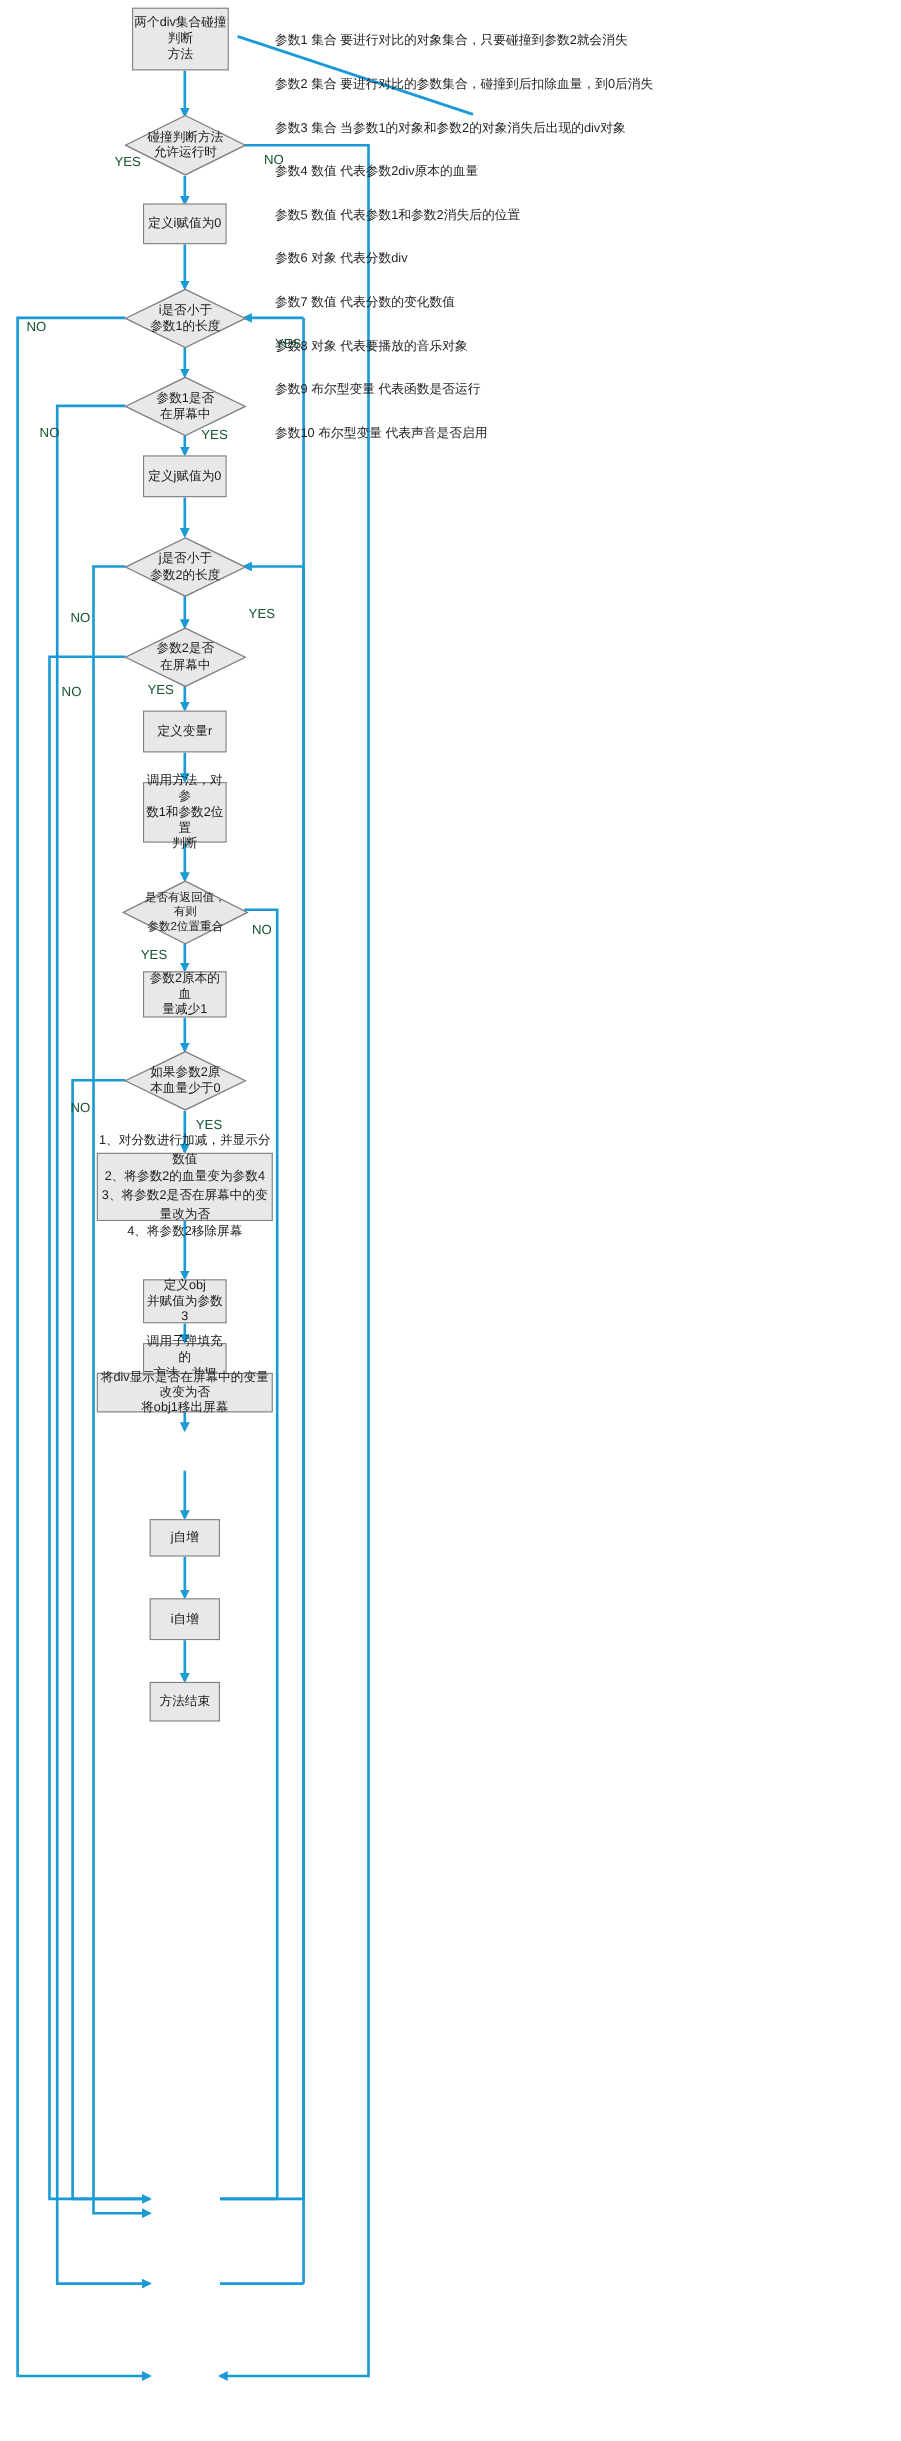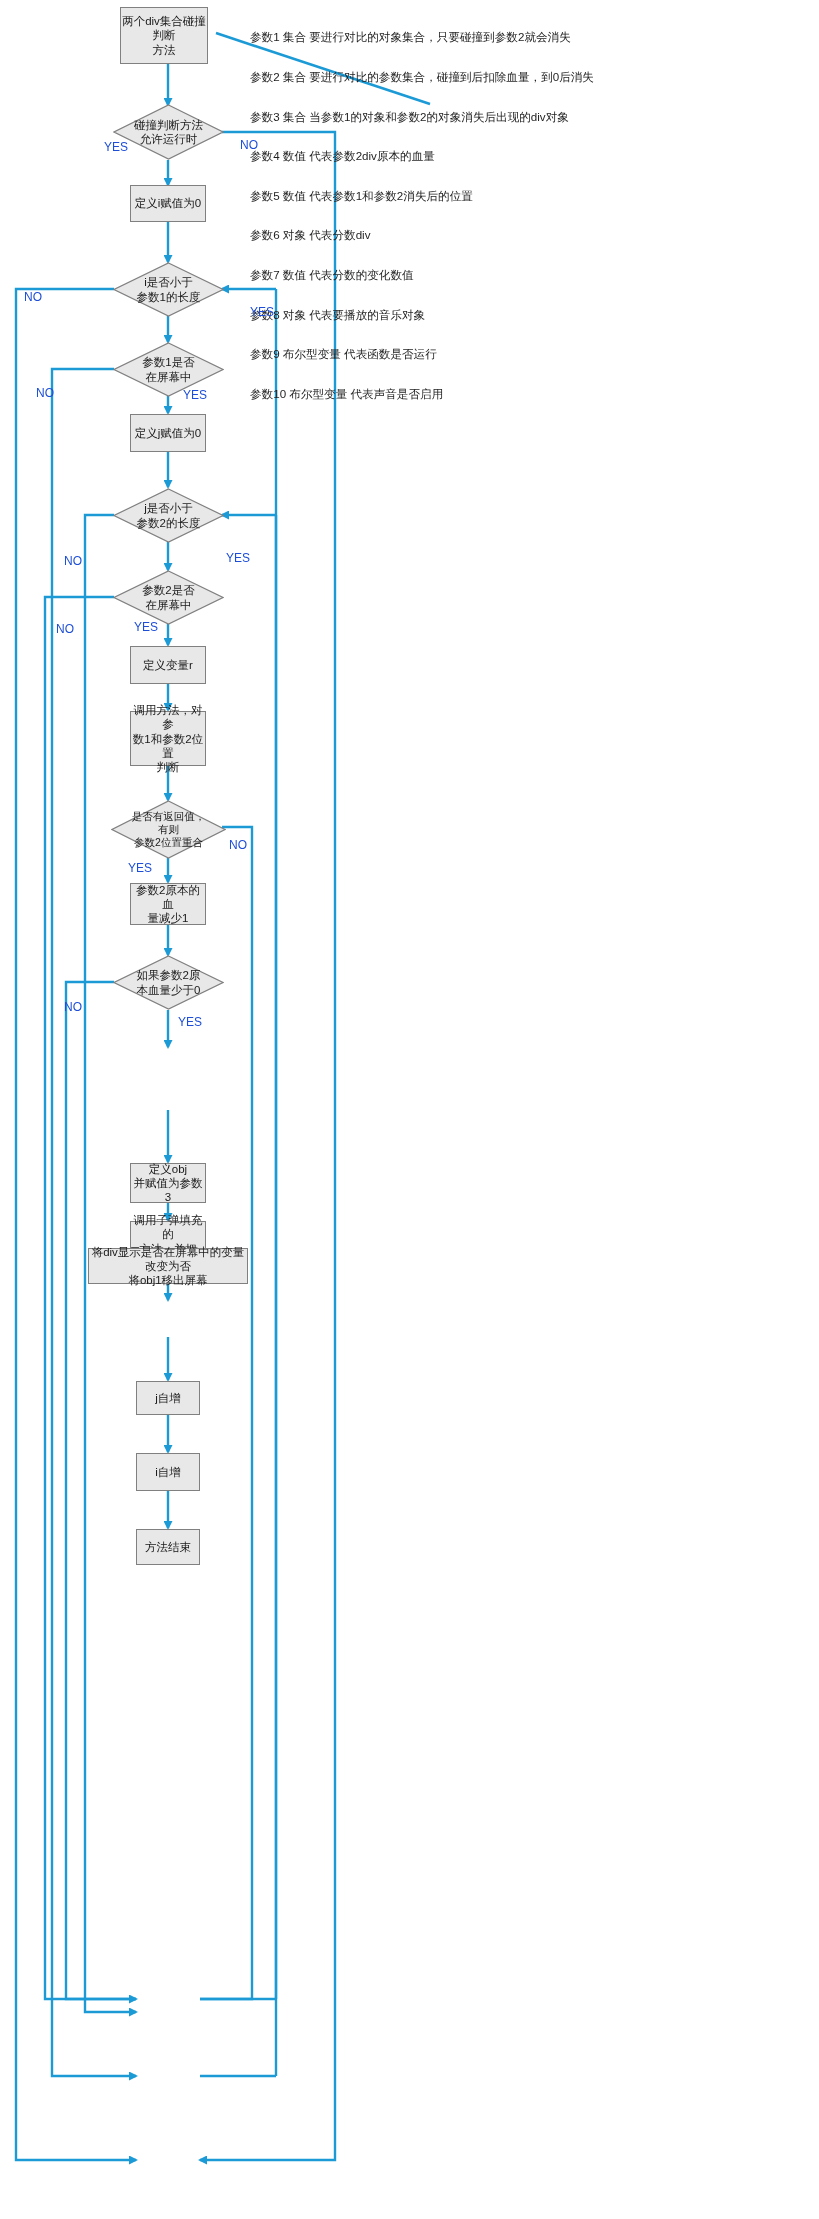--- a/index.html
+++ b/index.html
@@ -56,21 +56,21 @@
   .dec-label {
     position: relative;
     z-index: 2;
     width: 100%;
     padding: 0 2px;
     box-sizing: border-box;
   }
   .edge-label {
     position: absolute;
     font-size: 12px;
-    color: #1d4ed8;
+    color: #14532d;
     white-space: nowrap;
   }
   #legend {
     position: absolute;
     font-size: 11.6px;
     color: #1f1f1f;
     line-height: 13.2px;
     white-space: pre;
   }
   .legend-line { display: block; }
@@ -231,20 +231,24 @@
 量减少1</div>
 
   <div class="node dec" style="left:113px; top:955px; width:111px; height:55px;">
     <svg class="dec-shape" viewBox="0 0 111 55" preserveAspectRatio="none">
       <polygon points="55.5,1 110,27.5 55.5,54 1,27.5" fill="#e8e8e8" stroke="#808080" stroke-width="1.2"></polygon>
     </svg>
     <span class="dec-label">如果参数2原
 本血量少于0</span>
   </div>
 
+  <div class="node proc big" style="left:88px; top:1048px; width:160px; height:62px;">1、对分数进行加减，并显示分数值
+2、将参数2的血量变为参数4
+3、将参数2是否在屏幕中的变量改为否
+4、将参数2移除屏幕</div>
 
   <div class="node proc" style="left:130px; top:1163px; width:76px; height:40px;">定义obj
 并赋值为参数3</div>
 
   <div class="node proc" style="left:130px; top:1221px; width:76px; height:55px;">调用子弹填充的
 方法，并把obj3
 放入屏幕</div>
 
   <div class="node proc" style="left:88px; top:1248px; width:160px; height:36px;">将div显示是否在屏幕中的变量改变为否
 将obj1移出屏幕</div>

